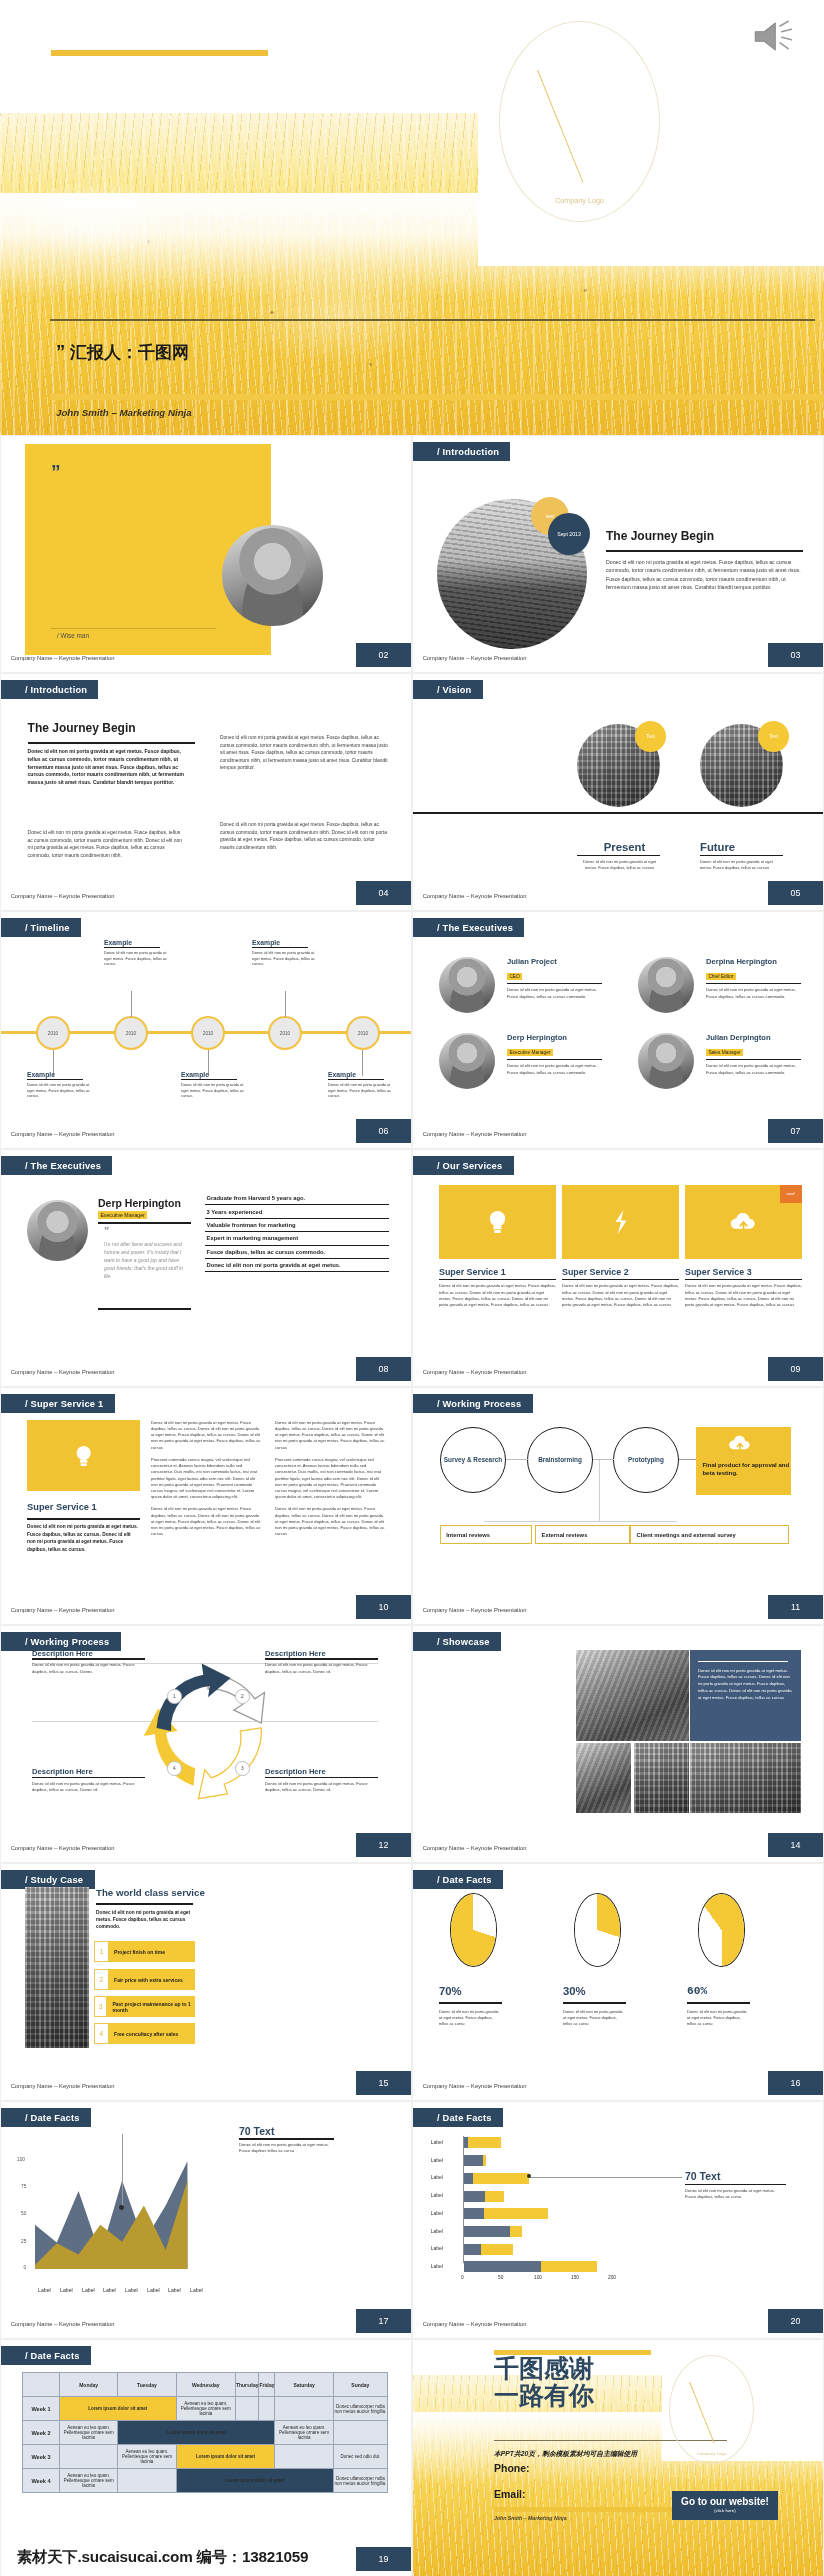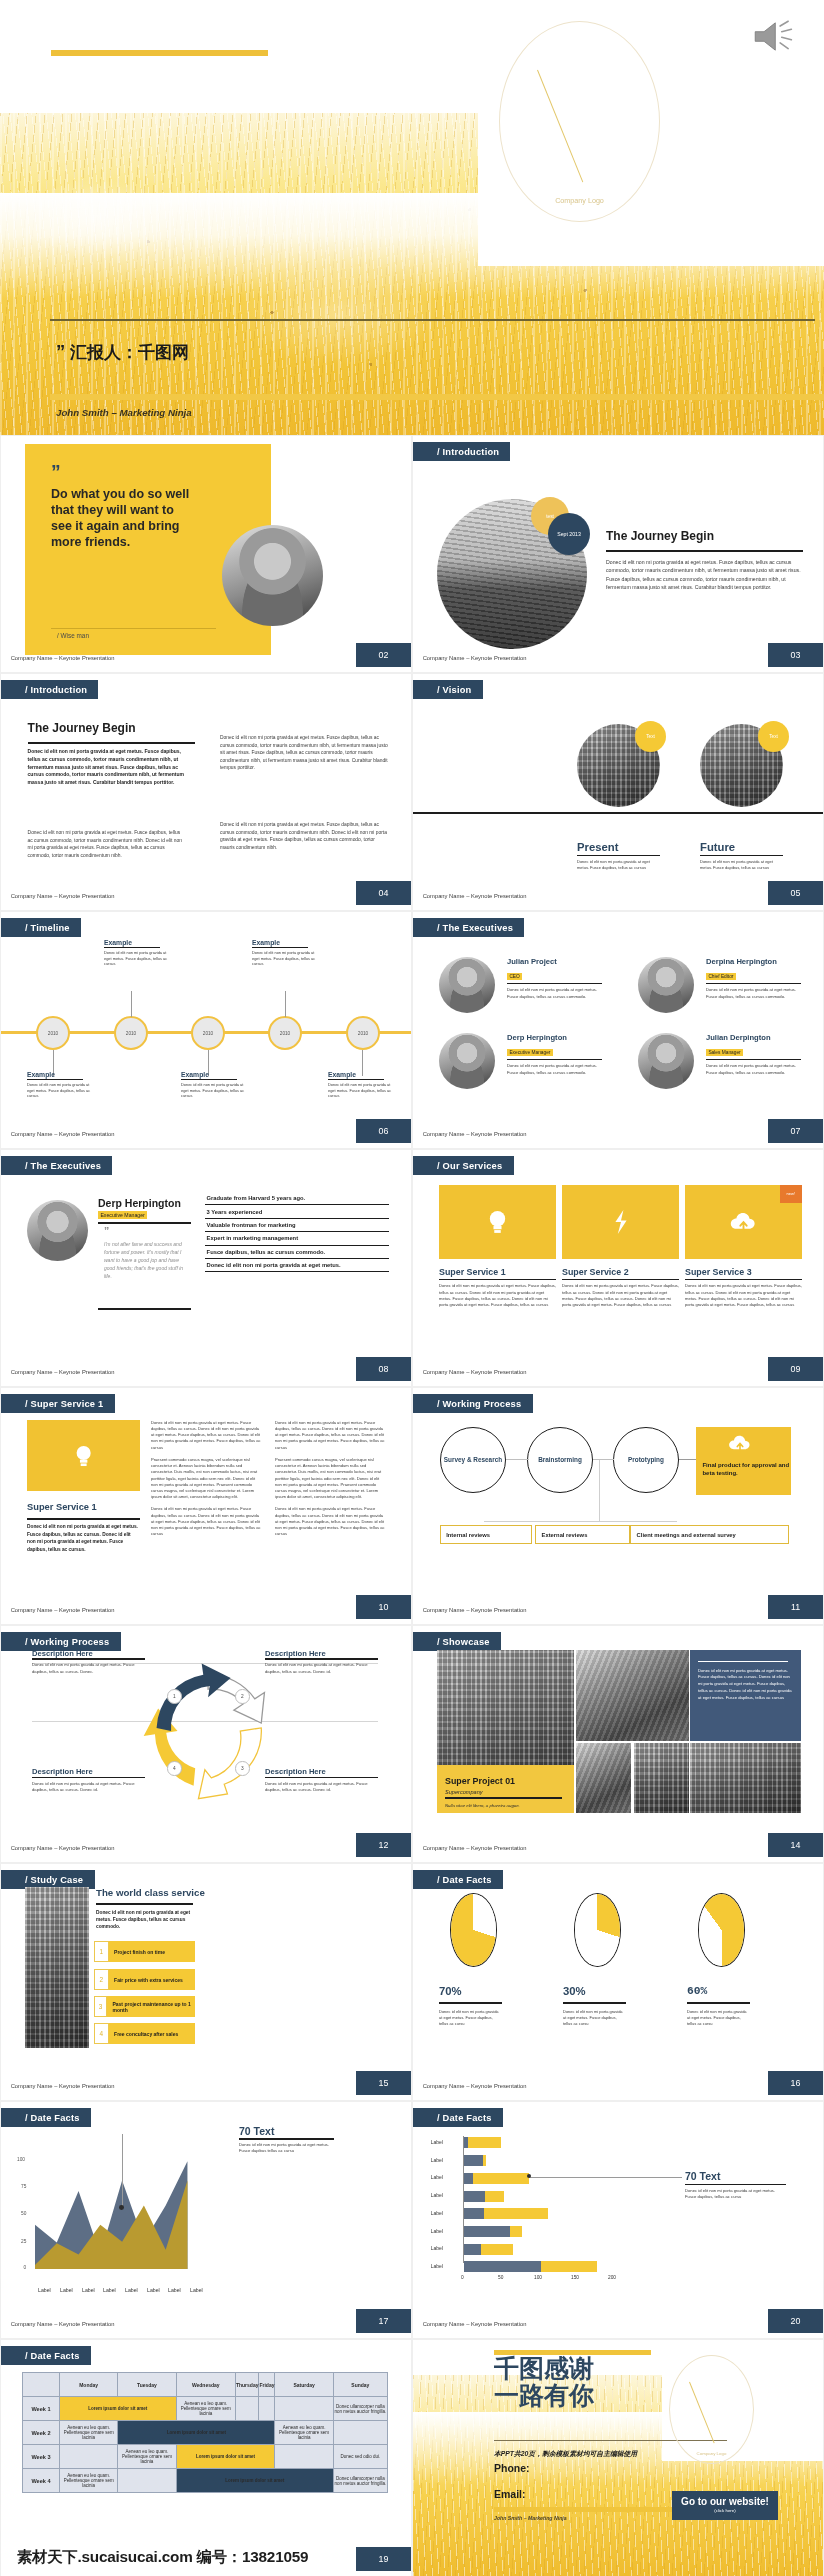--- a/index.html
+++ b/index.html
@@ -341,21 +341,20 @@
           <path d="M35 31 L45 38"></path>
       </g>
     </svg>
   </div>
 
   <div class="grid">
 
     <div class="slide">
       <div class="s02-yellow"></div>
       <div class="s02-q">”</div>
-      <div class="s02-text">Do what you do so well that they will want to see it again and bring more friends.</div>
       <div class="s02-line"></div>
       <div class="s02-by">/ Wise man</div>
       <div class="s02-face face"></div>
       <div class="foot">Company Name – Keynote Presentation</div>
       <div class="pnum">02</div>
     </div>
 
     <div class="slide">
       <div class="tag">/ Introduction</div>
       <div class="s03-img circ photo-barn"></div>
@@ -376,21 +375,21 @@
       <div class="s04-b2 lorem">Donec id elit non mi porta gravida at eget metus. Fusce dapibus, tellus ac cursus commodo, tortor mauris condimentum nibh. Donec id elit non mi porta gravida at eget metus. Fusce dapibus, tellus ac cursus commodo, tortor mauris condimentum nibh.</div>
       <div class="s04-c2 lorem">Donec id elit non mi porta gravida at eget metus. Fusce dapibus, tellus ac cursus commodo, tortor mauris condimentum nibh, ut fermentum massa justo sit amet risus. Fusce dapibus, tellus ac cursus commodo, tortor mauris condimentum nibh, ut fermentum massa justo sit amet risus. Curabitur blandit tempus porttitor.</div>
       <div class="s04-c2b lorem">Donec id elit non mi porta gravida at eget metus. Fusce dapibus, tellus ac cursus commodo, tortor mauris condimentum nibh. Donec id elit non mi porta gravida at eget metus. Fusce dapibus, tellus ac cursus commodo, tortor mauris condimentum nibh.</div>
       <div class="foot">Company Name – Keynote Presentation</div>
       <div class="pnum">04</div>
     </div>
 
     <div class="slide">
       <div class="tag">/ Vision</div>
       <div class="s05-axis"></div>
-      <div class="s05-col" style="left:164px;">
+      <div class="s05-col" style="left:164px;text-align:center;">
         <div class="s05-img circ photo-city"></div>
         <div class="s05-dot">Text</div>
         <div class="s05-t">Present</div>
         <div class="s05-u"></div>
         <div class="s05-p">Donec id elit non mi porta gravida at eget metus. Fusce dapibus, tellus ac cursus</div>
       </div>
       <div class="s05-col" style="left:287px;">
         <div class="s05-img circ photo-city"></div>
         <div class="s05-dot">Text</div>
         <div class="s05-t">Future</div>
@@ -645,27 +644,20 @@
         <div class="cy-d">Donec id elit non mi porta gravida at eget metus. Fusce dapibus, tellus ac cursus. Donec id.</div>
       </div>
 
       <div class="foot">Company Name – Keynote Presentation</div>
       <div class="pnum">12</div>
     </div>
 
     <div class="slide">
       <div class="tag">/ Showcase</div>
 
-      <div class="sc-main photo-city">
-        <div class="sc-band"></div>
-        <div class="sc-ttl">Super Project 01</div>
-        <div class="sc-sub">Supercompany</div>
-        <div class="sc-ln"></div>
-        <div class="sc-cap">Nulla vitae elit libero, a pharetra augue.</div>
-      </div>
 
       <div class="sc-note photo-bw"></div>
       <div class="sc-blue">
         <div class="ln"></div>
         <div class="tx">Donec id elit non mi porta gravida at eget metus. Fusce dapibus, tellus ac cursus. Donec id elit non mi porta gravida at eget metus. Fusce dapibus, tellus ac cursus. Donec id elit non mi porta gravida at eget metus. Fusce dapibus, tellus ac cursus</div>
       </div>
       <div class="sc-b photo-bw" style="left:163px; width:55px;"></div>
       <div class="sc-b photo-city" style="left:221px; width:55px;"></div>
       <div class="sc-b photo-city" style="left:277px; width:111px;"></div>
 

